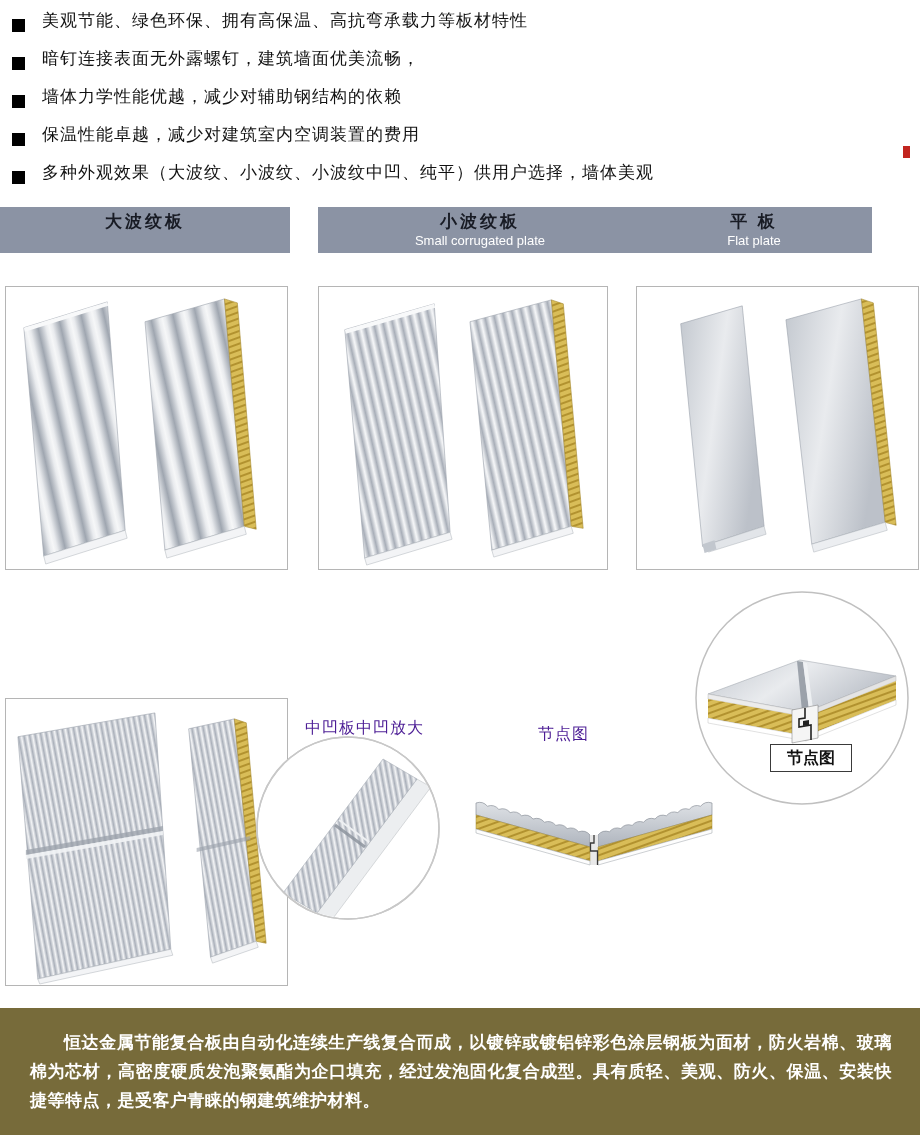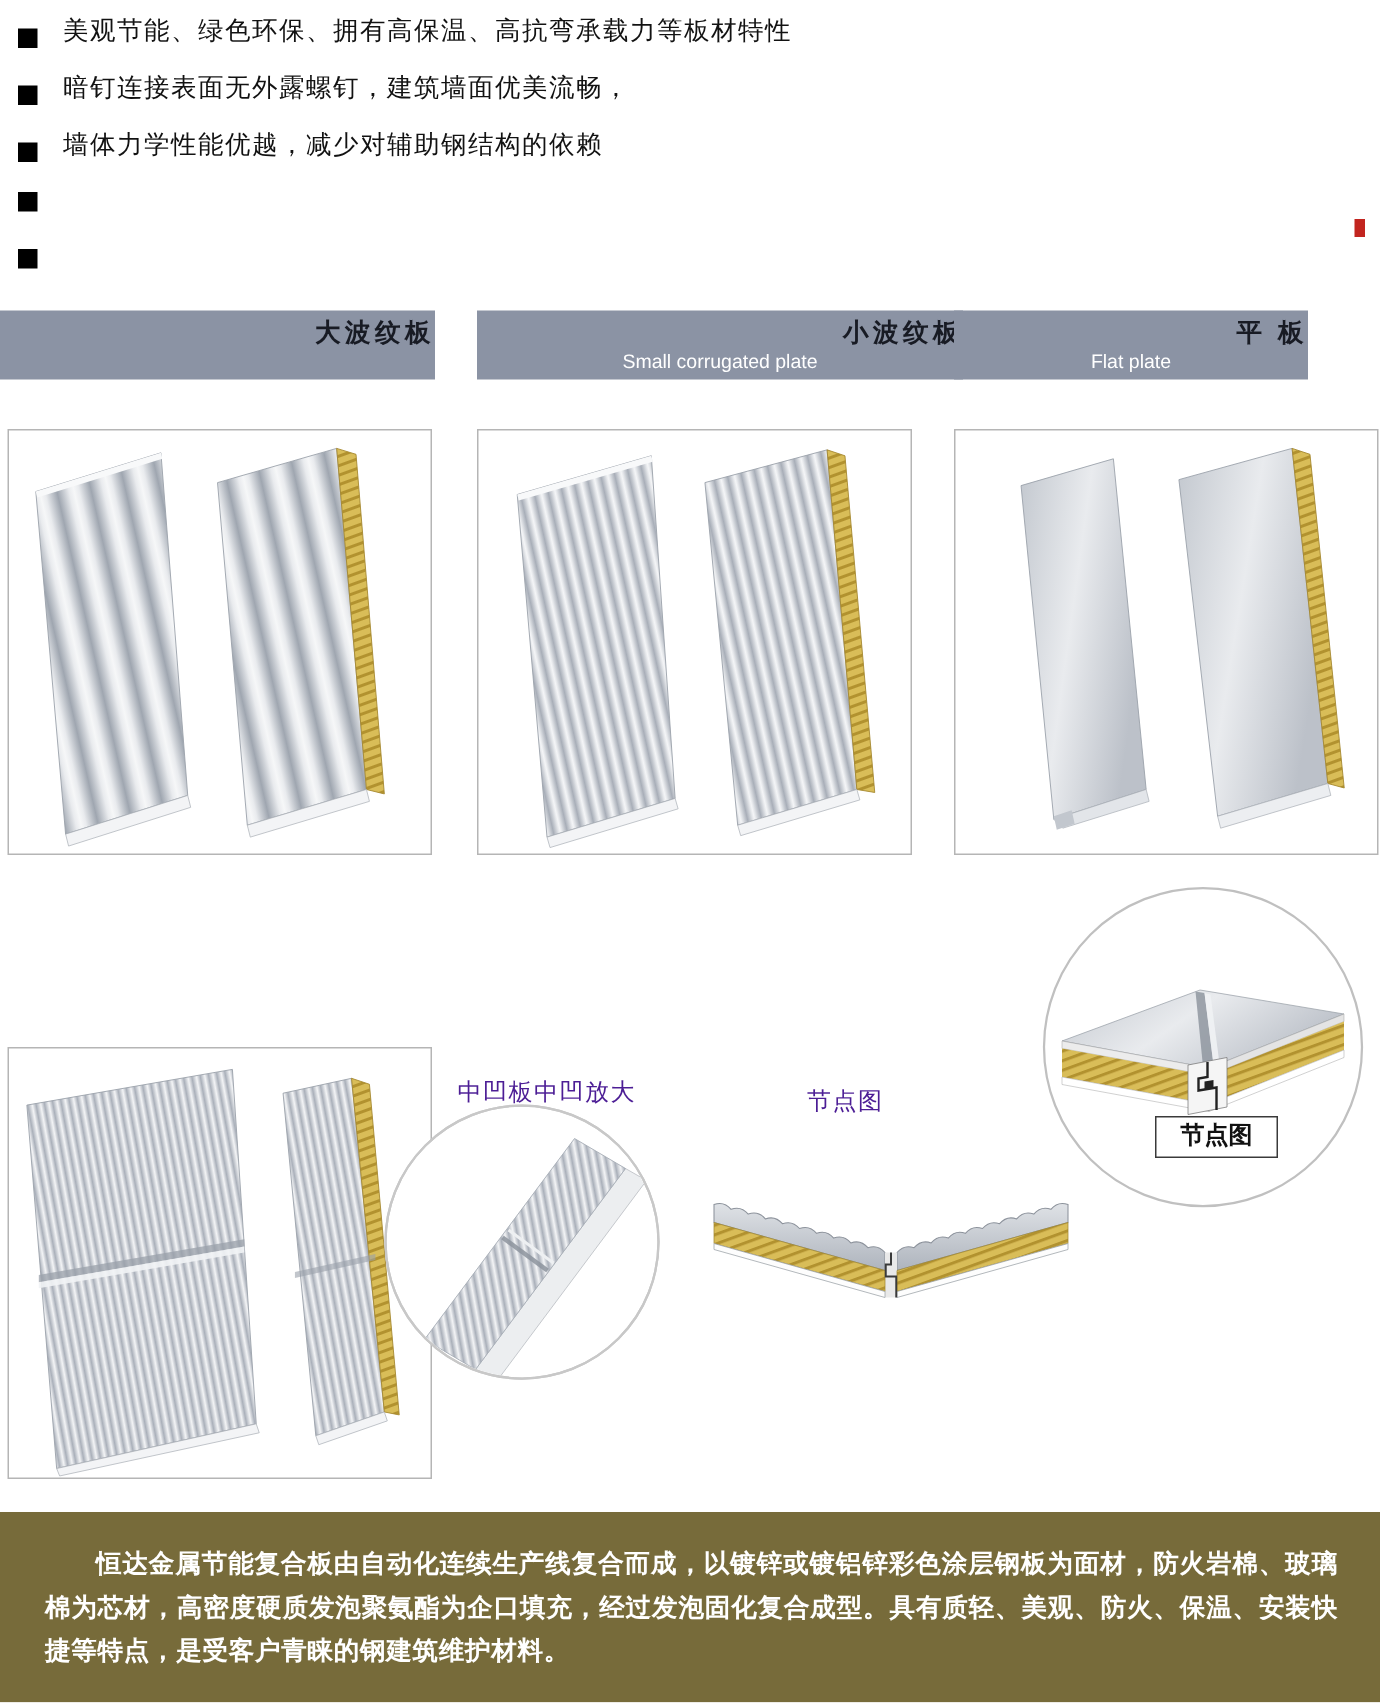--- a/index.html
+++ b/index.html
@@ -7,21 +7,21 @@
   body { font-family:"Liberation Sans","DejaVu Sans",sans-serif; }
   .page { position:relative; width:920px; height:1135px; background:#fff; overflow:hidden; }
 
   
   .feature { position:absolute; left:12px; display:flex; align-items:flex-end; gap:17px; width:880px; }
   .bullet  { width:13px; height:13px; background:#000; margin-top:4px; flex:none; }
   .feature-text { font-size:17px; color:#121212; letter-spacing:1px; line-height:22px; }
 
   
   .sec-header { position:absolute; height:46px; background:var(--header-bar-bg,#8B93A4); text-align:center; padding-top:4px; }
-  .sec-cn { font-size:17px; font-weight:600; color:#181b24; letter-spacing:3px; line-height:22px;text-align:right; }
+  .sec-cn { font-size:17px; font-weight:600; color:#181b24; letter-spacing:3px; line-height:22px; }
   .sec-en { font-size:13px; color:#ffffff; line-height:16px; }
 
   
   .panel-box { position:absolute; border:1px solid var(--box-border,#b5b5b5); background:#fff; }
   .panel-box svg { display:block; width:100%; height:100%; }
 
   .abs { position:absolute; }
   .note-label { position:absolute; font-size:16px; color:#4c1d95; letter-spacing:1px; }
   .joint-label-box { position:absolute; border:1.5px solid #3a3a3a; text-align:center;
                      font-size:16px; font-weight:bold; color:#111; line-height:25px; background:#fff; }
@@ -83,23 +83,25 @@
     <div class="feature" style="top:48px">
       <span class="bullet"></span>
       <span class="feature-text">暗钉连接表面无外露螺钉，建筑墙面优美流畅，</span>
     </div>
     <div class="feature" style="top:86px">
       <span class="bullet"></span>
       <span class="feature-text">墙体力学性能优越，减少对辅助钢结构的依赖</span>
     </div>
     <div class="feature" style="top:124px">
       <span class="bullet"></span>
+      <span class="feature-text">保温性能卓越，减少对建筑室内空调装置的费用</span>
     </div>
     <div class="feature" style="top:162px">
       <span class="bullet"></span>
+      <span class="feature-text">多种外观效果（大波纹、小波纹、小波纹中凹、纯平）供用户选择，墙体美观</span>
     </div>
   </section>
   <span class="red-mark"></span>
 
   <div class="sec-header" style="left:0;top:207px;width:290px">
     <div class="sec-cn">大波纹板</div>
   </div>
   <div class="sec-header" style="left:318px;top:207px;width:324px">
     <div class="sec-cn">小波纹板</div>
     <div class="sec-en">Small corrugated plate</div>

